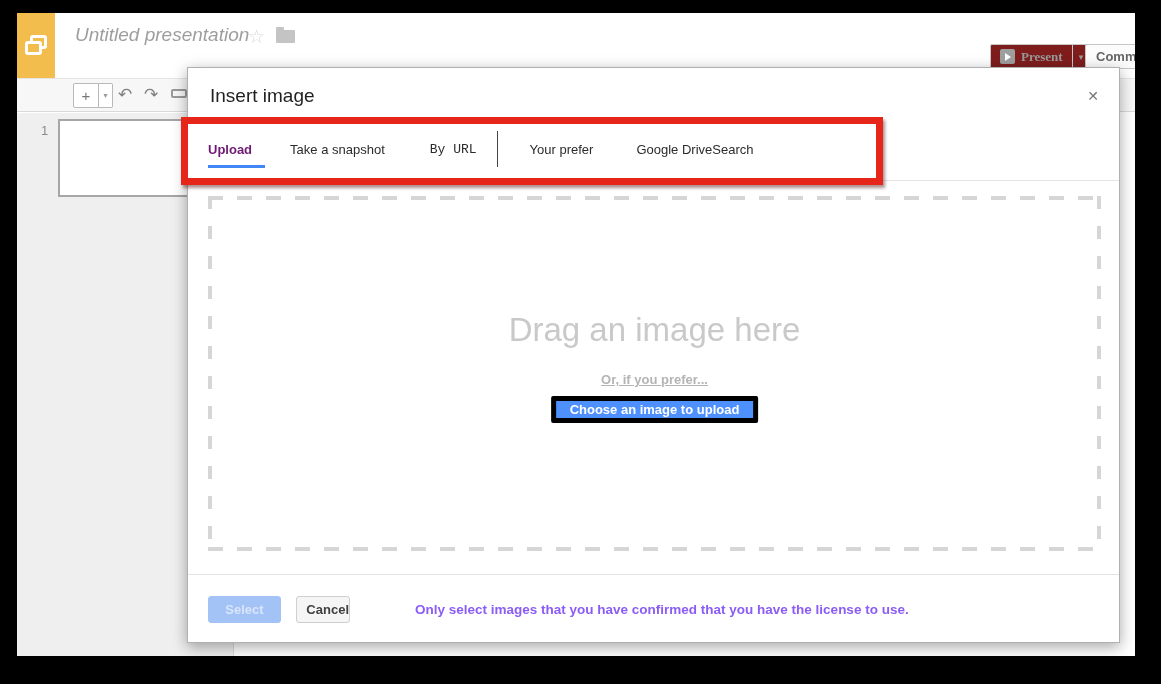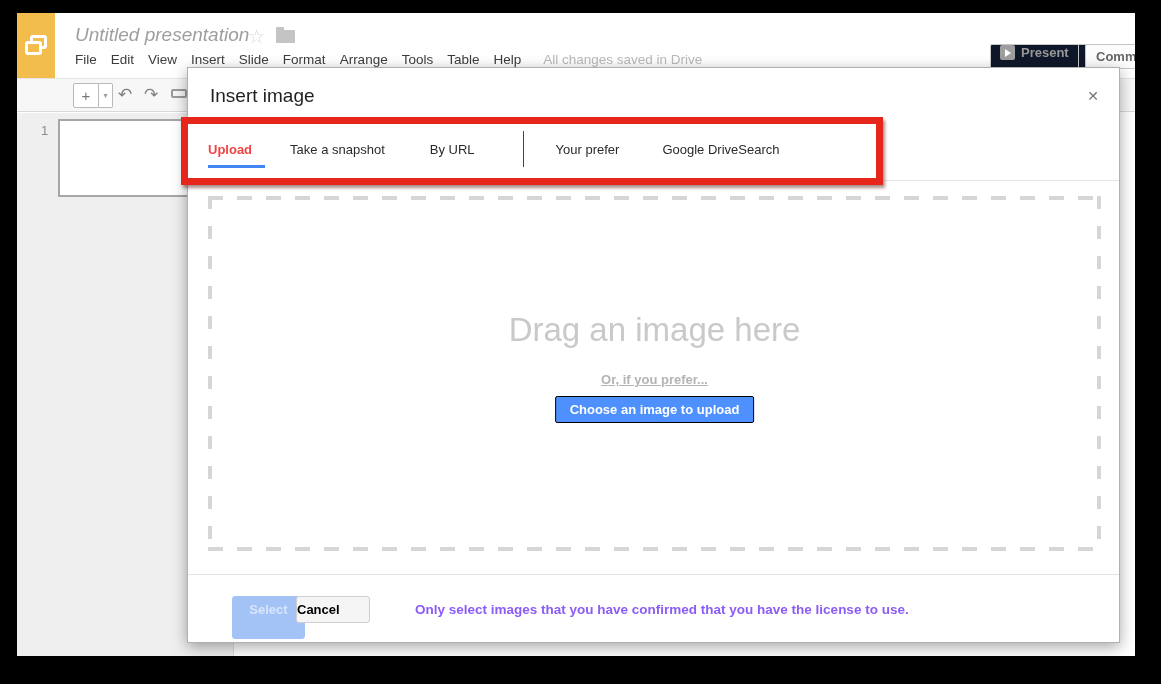--- a/index.html
+++ b/index.html
@@ -14,21 +14,21 @@
   .logo .r1 { left:8px; top:28px; width:17px; height:14px; }
   .doc-title { position:absolute; left:58px; top:11px; font-size:19px; font-style:italic; color:#9e9e9e; }
   .star-icon { position:absolute; left:231px; top:12px; font-size:19px; color:#d8d8d8; }
   .folder-icon { position:absolute; left:259px; top:17px; width:19px; height:13px; background:#c4c4c4; border-radius:1px; }
   .folder-icon::before { content:""; position:absolute; left:0; top:-3px; width:8px; height:3px; background:#c4c4c4; border-radius:1px 1px 0 0; }
   .menubar { position:absolute; left:58px; top:39px; display:flex; align-items:center; gap:14px; font-size:13.5px; color:#3c3c3c; }
   .menubar .menu-item { cursor:default; }
   .save-status { color:#b9b9b9; margin-left:8px; }
 
   .present-group { position:absolute; left:973px; top:31px; display:flex; height:25px; }
-  .present-main, .present-caret { border:1px solid #c6c6c6; background:#0f172a; display:flex; align-items:flex-start; }
+  .present-main, .present-caret { border:1px solid #c6c6c6; background:#7f1d1d; display:flex; align-items:center;font-family:Liberation Serif, serif; }
   .present-main { border-radius:2px 0 0 2px; padding:0 9px; gap:6px; }
   .present-caret { border-left:none; border-radius:0 2px 2px 0; padding:0 6px; color:#9a9a9a; font-size:9px; }
   .play-icon { width:15px; height:15px; background:#9e9e9e; border-radius:2px; position:relative; }
   .play-icon::before { content:""; position:absolute; left:5px; top:3.5px; border-left:6px solid #fff; border-top:4px solid transparent; border-bottom:4px solid transparent; }
   .present-label { font-size:13px; font-weight:bold; color:#999; }
   .comments-btn { position:absolute; left:1068px; top:31px; height:25px; width:80px; border:1px solid #c6c6c6; border-radius:2px; background:#fcfcfc; display:flex; align-items:center; padding:0 10px; font-size:13px; font-weight:bold; color:#666; }
 
   
   .toolbar { position:absolute; left:0; top:65px; width:1118px; height:34px; background:#f7f7f7; border-top:1px solid #e5e5e5; border-bottom:1px solid #d9d9d9; }
   .newslide-group { position:absolute; left:56px; top:4px; display:flex; height:25px; }
@@ -43,73 +43,60 @@
   .canvas { position:absolute; left:216px; top:100px; width:902px; height:543px; background:#fff; border-left:1px solid #dcdcdc; }
   .slide-num { position:absolute; left:24px; top:10px; font-size:13px; color:#8c8c8c; }
   .slide-thumb { position:absolute; left:41px; top:6px; width:147px; height:78px; background:#fff; border:2px solid #a6a6a6; }
 
   
   .dialog { position:absolute; left:170px; top:54px; width:933px; height:576px; background:#fff; border:1px solid #b0b0b0; box-shadow:0 4px 14px rgba(0,0,0,0.35); z-index:5; }
   .dialog-title { position:absolute; left:22px; top:17px; font-size:19px; color:#1f1f1f; }
   .close-icon { position:absolute; right:20px; top:20px; font-size:14px; color:#777; cursor:pointer; }
   .tabs { position:absolute; left:20px; top:66px; height:30px; display:flex; align-items:center; font-size:13px; color:#2b2b2b; }
   .tab { white-space:nowrap; cursor:pointer; }
-  .tab.active { font-weight:bold; color:#ef4444;text-align:right; }
-  .tab-m38 { margin-right:38px; } .tab-m45 { margin-right:45px; } .tab-m32 { margin-right:48px; }
+  .tab.active { font-weight:bold; color:#701a75;text-align:right; }
+  .tab-m38 { margin-right:38px; } .tab-m45 { margin-right:45px; } .tab-m32 { margin-right:20px;font-family:Liberation Mono, monospace; }
   .tab-m43 { margin-right:43px; } .tab-m41 { }
   .tab-divider { width:1px; height:36px; background:#444; margin-right:32px; }
   .tab-underline { position:absolute; left:20px; top:97px; width:57px; height:3px; background:#4285f4; }
   .header-rule { position:absolute; left:0; top:112px; width:100%; height:1px; background:#e4e4e4; }
 
   .dropzone { position:absolute; left:20px; top:128px; width:893px; height:355px; }
   .dz-top, .dz-bottom { position:absolute; left:0; width:100%; height:4px;
      background:repeating-linear-gradient(to right, #d6d6d6 0 15px, transparent 15px 29px); }
   .dz-top { top:0; } .dz-bottom { bottom:0; }
   .dz-left, .dz-right { position:absolute; top:0; width:4px; height:100%;
      background:repeating-linear-gradient(to bottom, #d6d6d6 0 13px, transparent 13px 30px); }
   .dz-left { left:0; } .dz-right { right:0; }
   .dz-headline { position:absolute; left:0; top:115px; width:100%; text-align:center; font-size:33px; color:#c9c9c9; }
   .dz-subline { position:absolute; left:0; top:176px; width:100%; text-align:center; font-size:13px; font-weight:bold; color:#b4b4b4;text-decoration:underline; }
-  .dz-upload-btn { position:absolute; left:50%; transform:translateX(-50%); top:200px; height:27px; padding:0 14px; background:#4d90fe; border:1px solid #000000; border-radius:2px; color:#fff; font-size:13px; font-weight:bold; display:flex; align-items:center; cursor:pointer; }
+  .dz-upload-btn { position:absolute; left:50%; transform:translateX(-50%); top:200px; height:27px; padding:0 14px; background:#4d90fe; border:5px solid #000000; border-radius:2px; color:#fff; font-size:13px; font-weight:bold; display:flex; align-items:center; cursor:pointer; }
 
   .footer-rule { position:absolute; left:0; top:506px; width:100%; height:1px; background:#e4e4e4; }
-  .select-btn { position:absolute; left:20px; top:528px; width:73px; height:43px; background:#a3c3f7; border:1px solid #a3c3f7; border-radius:3px; color:#d9e5fb; font-size:13px; font-weight:bold; text-align:center; line-height:25px;margin-left:24px; }
-  .cancel-btn { position:absolute; left:108px; top:528px; width:74px; height:27px; background:#f5f5f5; border:1px solid #cfcfcf; border-radius:3px; color:#000000; font-size:13px; font-weight:bold; text-align:left; line-height:25px; cursor:pointer; }
+  .select-btn { position:absolute; left:20px; top:528px; width:73px; height:27px; background:#a3c3f7; border:1px solid #a3c3f7; border-radius:3px; color:#d9e5fb; font-size:13px; font-weight:bold; text-align:center; line-height:25px; }
+  .cancel-btn { position:absolute; left:108px; top:528px; width:54px; height:27px; background:#f5f5f5; border:1px solid #cfcfcf; border-radius:3px; color:#404040; font-size:13px; font-weight:bold; text-align:right; line-height:25px; cursor:pointer; }
   .license-note { position:absolute; left:227px; top:528px; height:27px; line-height:27px; font-size:13.5px; font-weight:600; color:#8b5cf6; }
 
   
   .annotation-box { position:absolute; left:164px; top:104px; width:702px; height:68px; border:7px solid #e6261b; box-shadow:2px 3px 3px rgba(70,10,5,0.45); z-index:50; pointer-events:none; }
 </style>
 </head>
 <body>
 
 <div id="stage">
   <div id="screen">
 
     <div class="logo">
       <div class="r2"></div>
       <div class="r1"></div>
     </div>
     <div class="doc-title">Untitled presentation</div>
     <div class="star-icon">☆</div>
     <div class="folder-icon"></div>
 
-    <div class="menubar">
-      <span class="menu-item">File</span>
-      <span class="menu-item">Edit</span>
-      <span class="menu-item">View</span>
-      <span class="menu-item">Insert</span>
-      <span class="menu-item">Slide</span>
-      <span class="menu-item">Format</span>
-      <span class="menu-item">Arrange</span>
-      <span class="menu-item">Tools</span>
-      <span class="menu-item">Table</span>
-      <span class="menu-item">Help</span>
-      <span class="save-status">All changes saved in Drive</span>
-    </div>
 
     <div class="present-group">
       <div class="present-main">
         <span class="play-icon"></span>
         <span class="present-label">Present</span>
       </div>
       <div class="present-caret">
         <span>▾</span>
       </div>
     </div>

